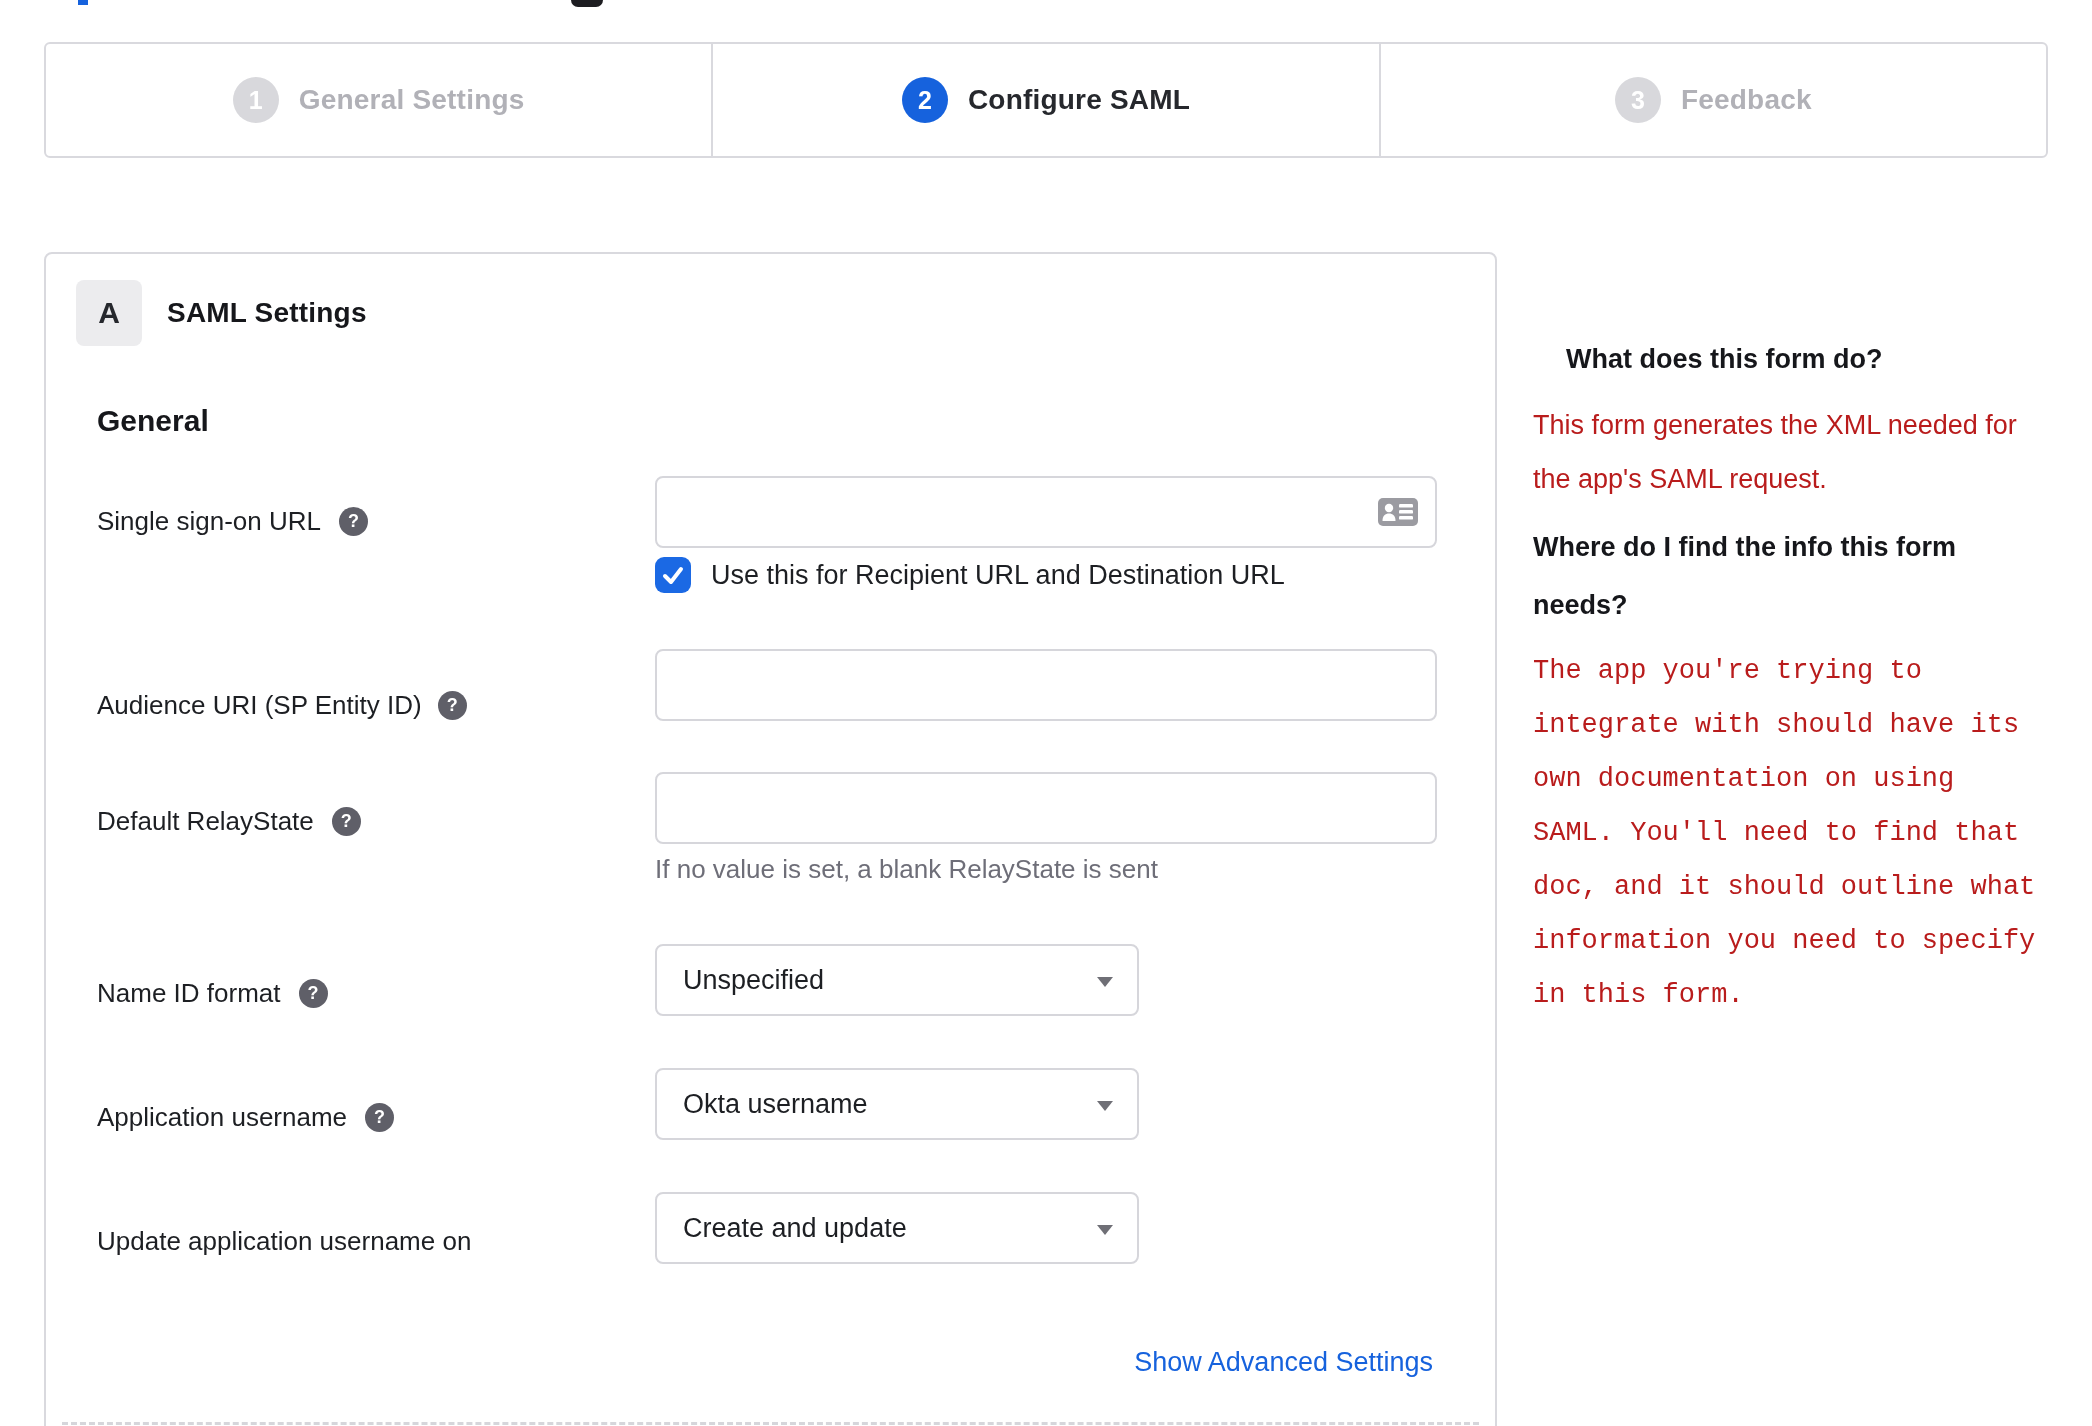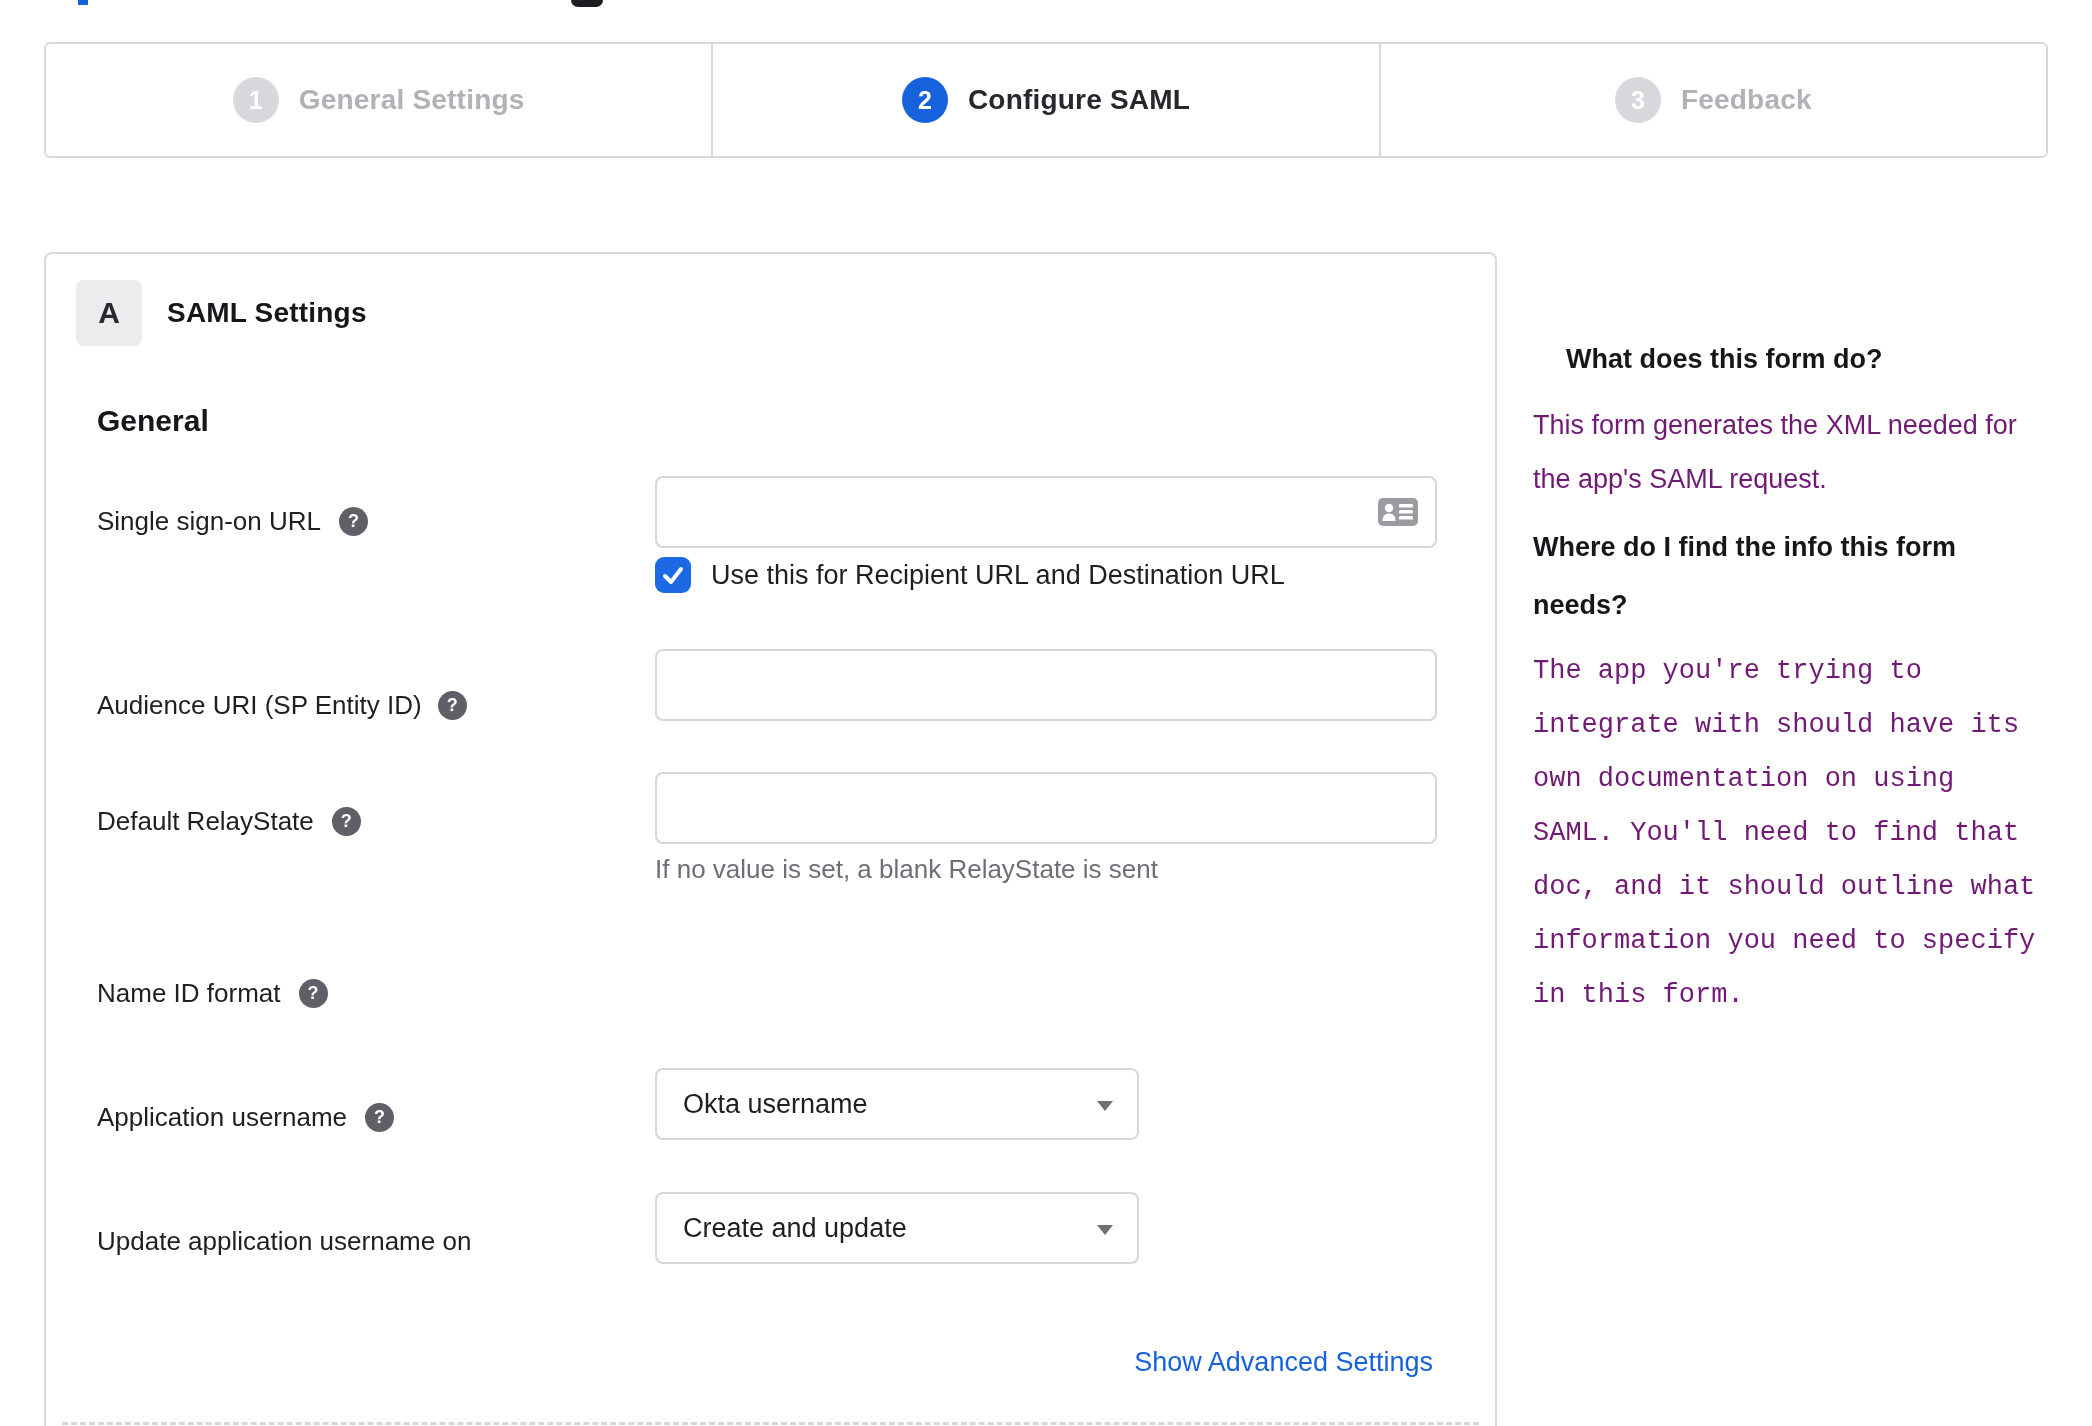--- a/index.html
+++ b/index.html
@@ -101,21 +101,21 @@
   }
 
   .bottom-dash {
     position:absolute; left:16px; right:16px; top:1168px;
     border-top:3px dashed #d6d6db;
   }
 
   
   .sidebar { position:absolute; left:1533px; top:0; width:516px; }
   .sb-h { position:absolute; font-size:27px; font-weight:bold; color:#16171b; line-height:58px; width:516px; }
-  .sb-p { position:absolute; font-size:27px; color:#701a75; line-height:54px; width:516px; }
+  .sb-p { position:absolute; font-size:27px; color:#b91c1c; line-height:54px; width:516px; }
   .sb-h1 { top:330px;margin-left:33px; }
   .sb-p1 { top:398px; }
   .sb-h2 { top:518px; }
   .sb-p2 { top:644px;font-family:Liberation Mono, monospace; }
 </style>
 </head>
 <body>
 
 <div class="frag-blue"></div>
 <div class="frag-black"></div>
@@ -176,20 +176,24 @@
     <span>Default RelayState</span>
     <span class="help-icon">?</span>
   </div>
   <input class="text-input" style="top: 518px;" type="text" value="">
   <div class="hint" style="top:600px;">If no value is set, a blank RelayState is sent</div>
 
   <div class="field-label" style="top:702px;">
     <span>Name ID format</span>
     <span class="help-icon">?</span>
   </div>
+  <div class="select" style="top:690px;">
+    <span class="select-value">Unspecified</span>
+    <span class="select-caret"></span>
+  </div>
 
   <div class="field-label" style="top:826px;">
     <span>Application username</span>
     <span class="help-icon">?</span>
   </div>
   <div class="select" style="top:814px;">
     <span class="select-value">Okta username</span>
     <span class="select-caret"></span>
   </div>
 

